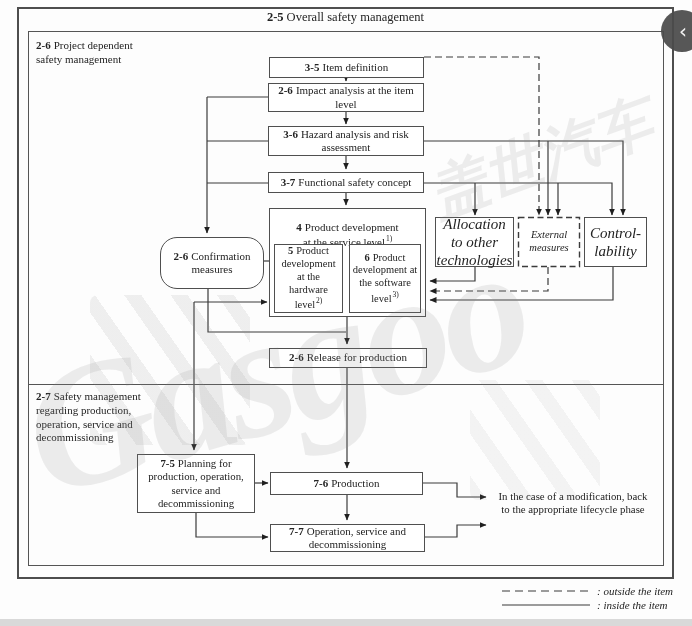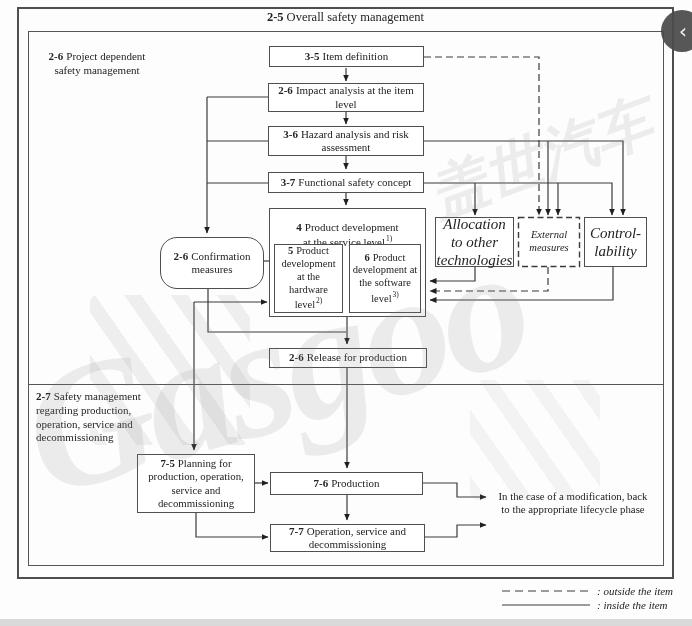--- a/index.html
+++ b/index.html
@@ -92,28 +92,28 @@
     </g>
   </svg>
 
   <div class="frame" style="left:17px;top:7px;width:657px;height:572px;"></div>
   <div class="inner" style="left:28px;top:31px;width:636px;height:535px;"></div>
   <div class="divider" style="left:28px;top:384px;width:636px;"></div>
 
   <div class="title" style="left:17px;top:10px;width:657px;">
     <span class="num">2-5</span><span>Overall safety management</span>
   </div>
-  <div class="lbl" style="left:36px;top:50px;width:122px;text-align:center;">
+  <div class="lbl" style="left:36px;top:39px;width:122px;">
     <span class="num">2-6</span><span>Project dependent safety management</span>
   </div>
   <div class="lbl" style="left:36px;top:390px;width:120px;">
     <span class="num">2-7</span><span>Safety management regarding production, operation, service and decommissioning</span>
   </div>
 
-  <div class="fb" style="left:269px;top:46px;width:155px;height:21px;">
+  <div class="fb" style="left:269px;top:57px;width:155px;height:21px;">
     <div class="row"><span class="num">3-5</span><span>Item definition</span></div>
   </div>
 
   <div class="fb" style="left:268px;top:83px;width:156px;height:29px;">
     <div class="row"><span class="num">2-6</span><span>Impact analysis at the item level</span></div>
   </div>
 
   <div class="fb" style="left:268px;top:126px;width:156px;height:30px;">
     <div class="row"><span class="num">3-6</span><span>Hazard analysis and risk assessment</span></div>
   </div>

